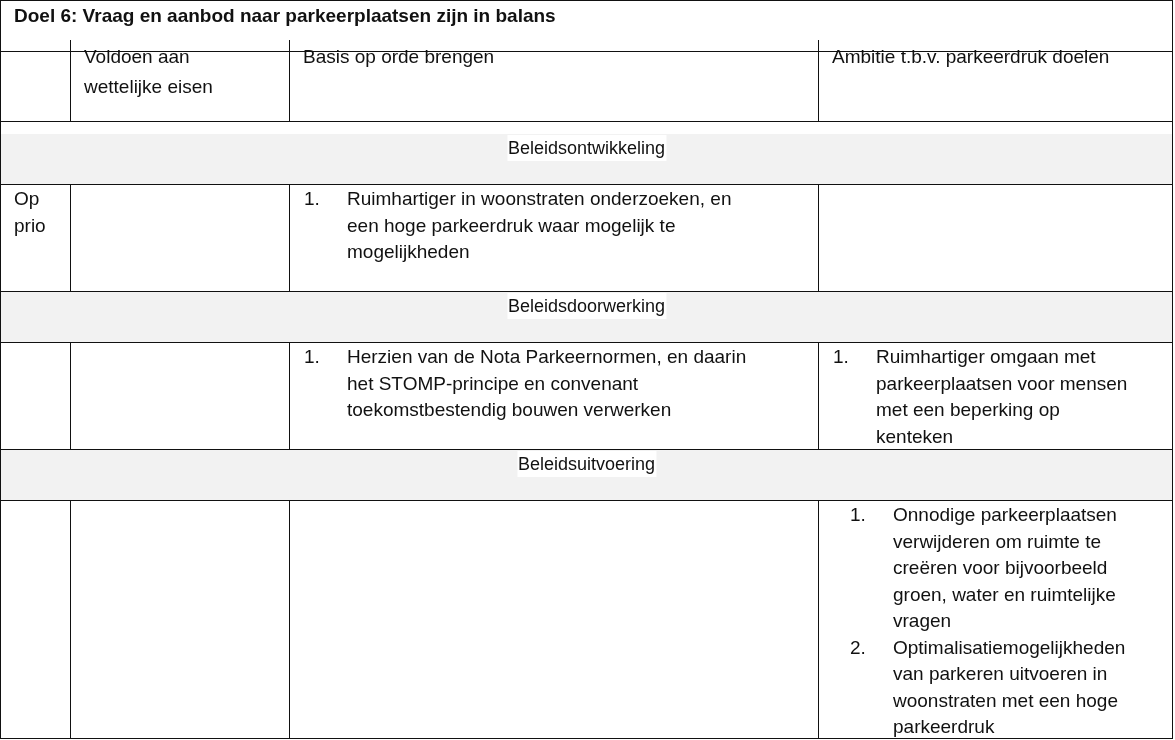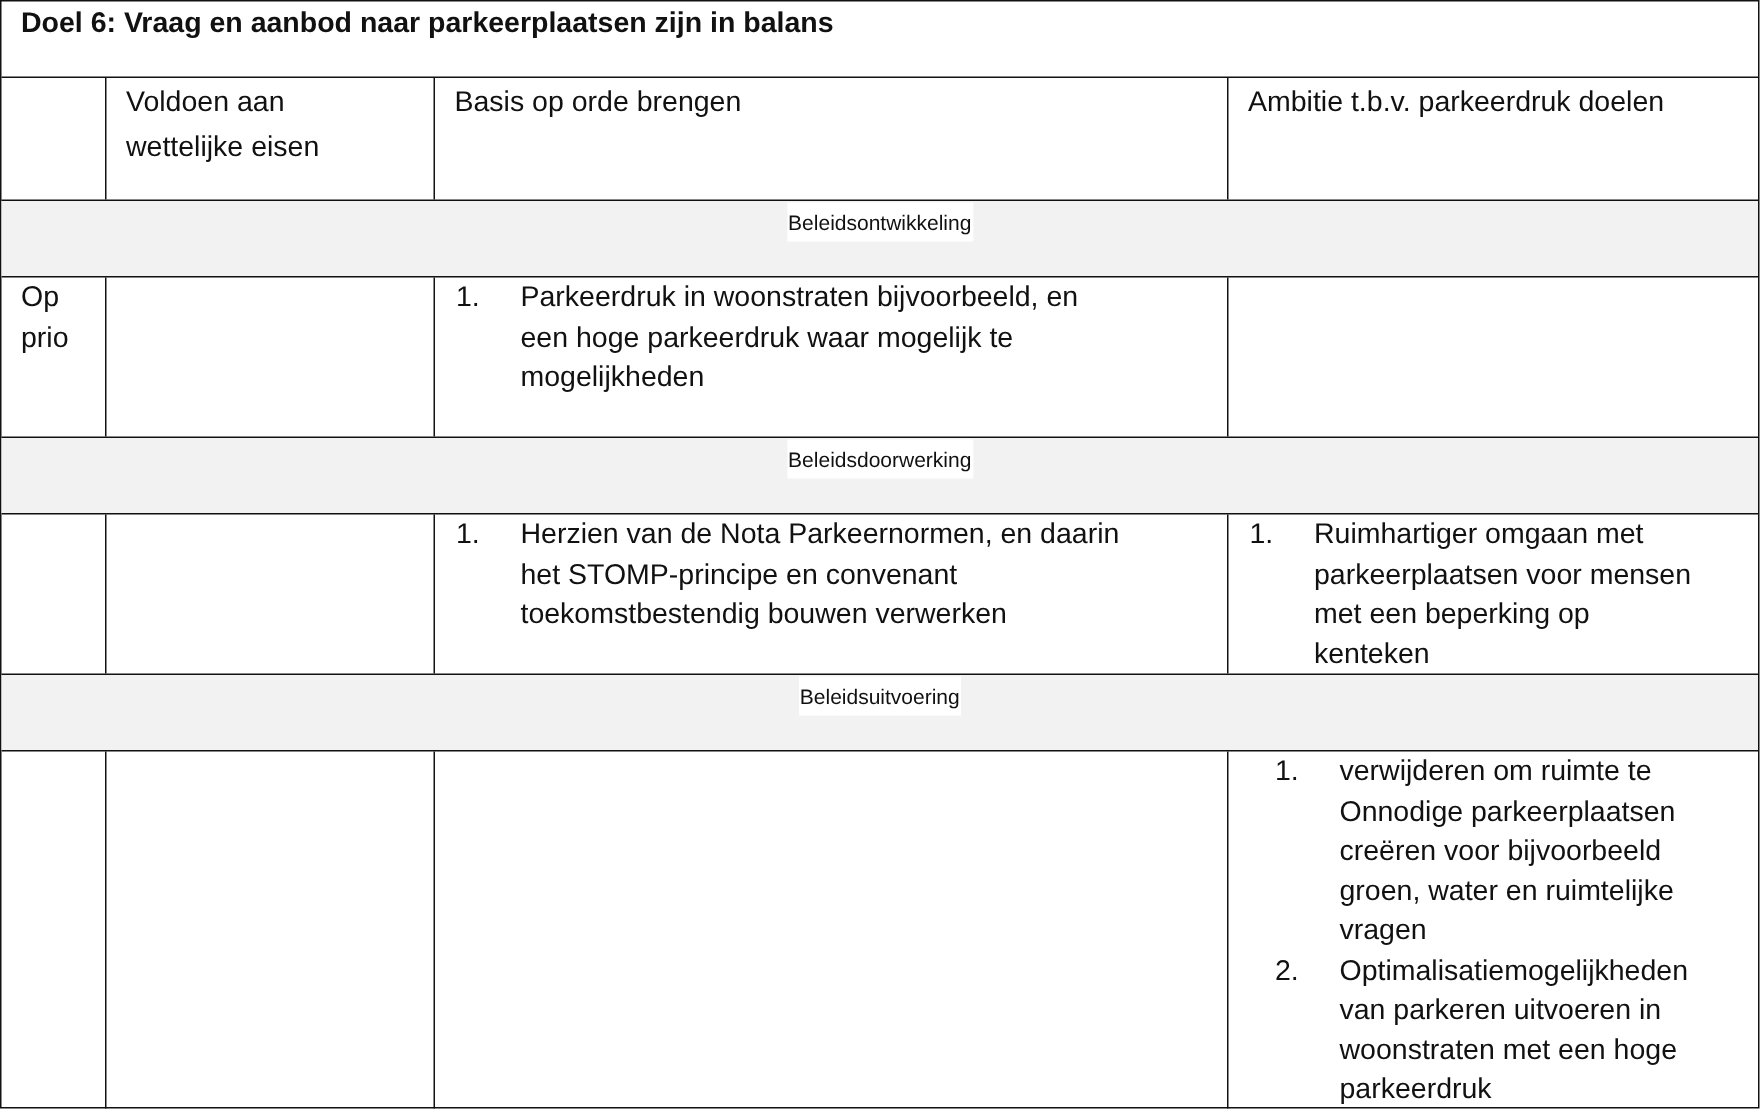--- a/index.html
+++ b/index.html
@@ -9,36 +9,36 @@
          border: 1.5px solid #111; box-sizing: border-box; }
   .row { position: absolute; left: 0; width: 100%; box-sizing: border-box;
          border-bottom: 1.5px solid #111; }
   .row.last { border-bottom: none; }
   .cell { position: absolute; top: 0; bottom: 0; box-sizing: border-box; }
   .cell.divider { border-left: 1.5px solid #111; }
   .title { font-weight: bold; font-size: 19px; position: absolute; left: 13px; top: 4px; }
   .hdr-text { font-size: 19px; line-height: 30px; position: absolute; left: 13px; top: 2px; }
   .section { background: #f2f2f2; }
   .section-label { position: absolute; top: 1px; left: 50%; transform: translateX(-50%);
-                   background: #ffffff; font-size: 14px; line-height: 26px; padding: 0 1px; white-space: nowrap; }
+                   background: #ffffff; font-size: 18px; line-height: 26px; padding: 0 1px; white-space: nowrap; }
   .txt { font-size: 19px; line-height: 26.5px; position: absolute; left: 13px; top: 1px; }
   ol.items { list-style: none; margin: 0; padding: 0; position: absolute; top: 1px; font-size: 19px; line-height: 26.5px; }
   ol.items li { position: relative; padding-left: 43px; }
   ol.items li .num { position: absolute; left: 0; top: 0; }
 </style>
 </head>
 <body>
 
 <div class="tbl">
 
   <div class="row" style="top:0;height:51px;padding-left:48px;">
     <div class="title">Doel 6: Vraag en aanbod naar parkeerplaatsen zijn in balans</div>
   </div>
 
-  <div class="row" style="top:51px;height:82px;">
+  <div class="row" style="top:39px;height:82px;">
     <div class="cell" style="left:0;width:69px;">
       <span></span>
     </div>
     <div class="cell divider" style="left:69px;width:219px;">
       <div class="hdr-text">
         <div>Voldoen aan</div>
         <div>wettelijke eisen</div>
       </div>
     </div>
     <div class="cell divider" style="left:288px;width:529px;">
@@ -57,21 +57,21 @@
       <div class="txt">
         <div>Op</div>
         <div>prio</div>
       </div>
     </div>
     <div class="cell divider" style="left:69px;width:219px;"></div>
     <div class="cell divider" style="left:288px;width:529px;">
       <ol class="items" style="left:14px;">
         <li>
           <span class="num">1.</span>
-          <div>Parkeerdruk in woonstraten bijvoorbeeld, en</div>
+          <div>Ruimhartiger in woonstraten onderzoeken, en</div>
           <div>een hoge parkeerdruk waar mogelijk te</div>
           <div>mogelijkheden</div>
         </li>
       </ol>
     </div>
     <div class="cell divider" style="left:817px;right:0;"></div>
   </div>
 
   <div class="row section" style="top:291px;height:51px;">
     <span class="section-label">Beleidsdoorwerking</span>
@@ -106,22 +106,22 @@
     <span class="section-label">Beleidsuitvoering</span>
   </div>
   <div class="row last" style="top:500px;height:238px;">
     <div class="cell" style="left:0;width:69px;"></div>
     <div class="cell divider" style="left:69px;width:219px;"></div>
     <div class="cell divider" style="left:288px;width:529px;"></div>
     <div class="cell divider" style="left:817px;right:0;">
       <ol class="items" style="left:31px;">
         <li>
           <span class="num">1.</span>
+          <div>Onnodige parkeerplaatsen</div>
           <div>verwijderen om ruimte te</div>
-          <div>Onnodige parkeerplaatsen</div>
           <div>creëren voor bijvoorbeeld</div>
           <div>groen, water en ruimtelijke</div>
           <div>vragen</div>
         </li>
         <li>
           <span class="num">2.</span>
           <div>Optimalisatiemogelijkheden</div>
           <div>van parkeren uitvoeren in</div>
           <div>woonstraten met een hoge</div>
           <div>parkeerdruk</div>

